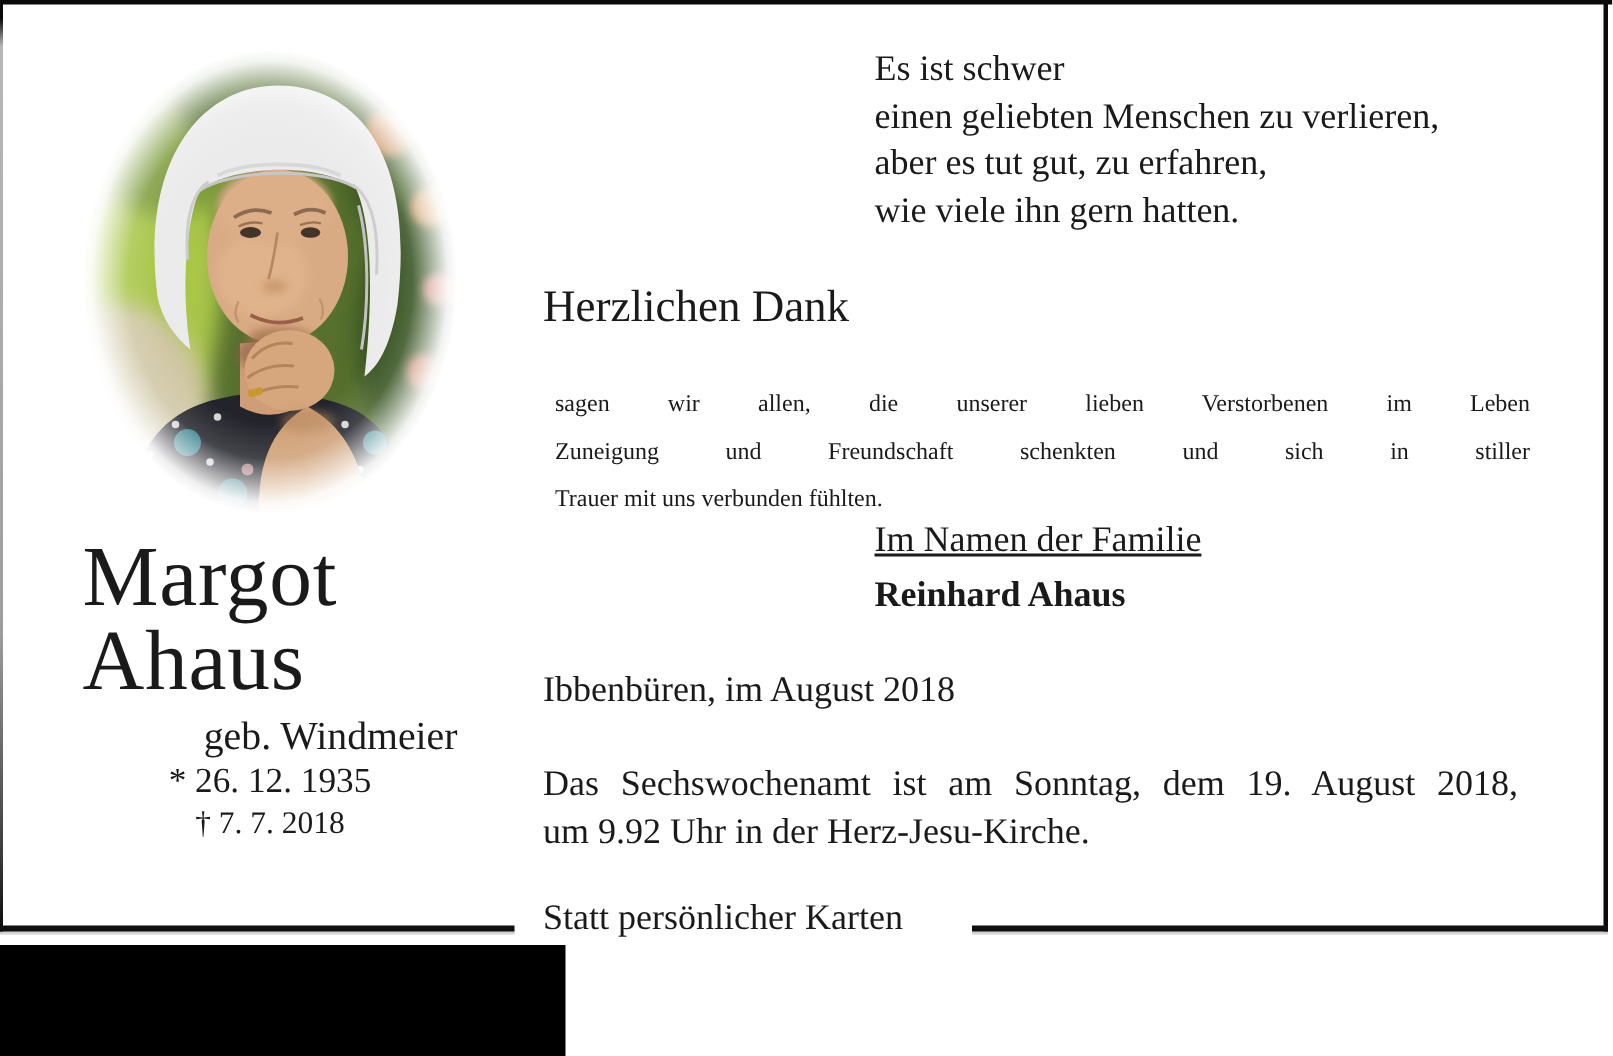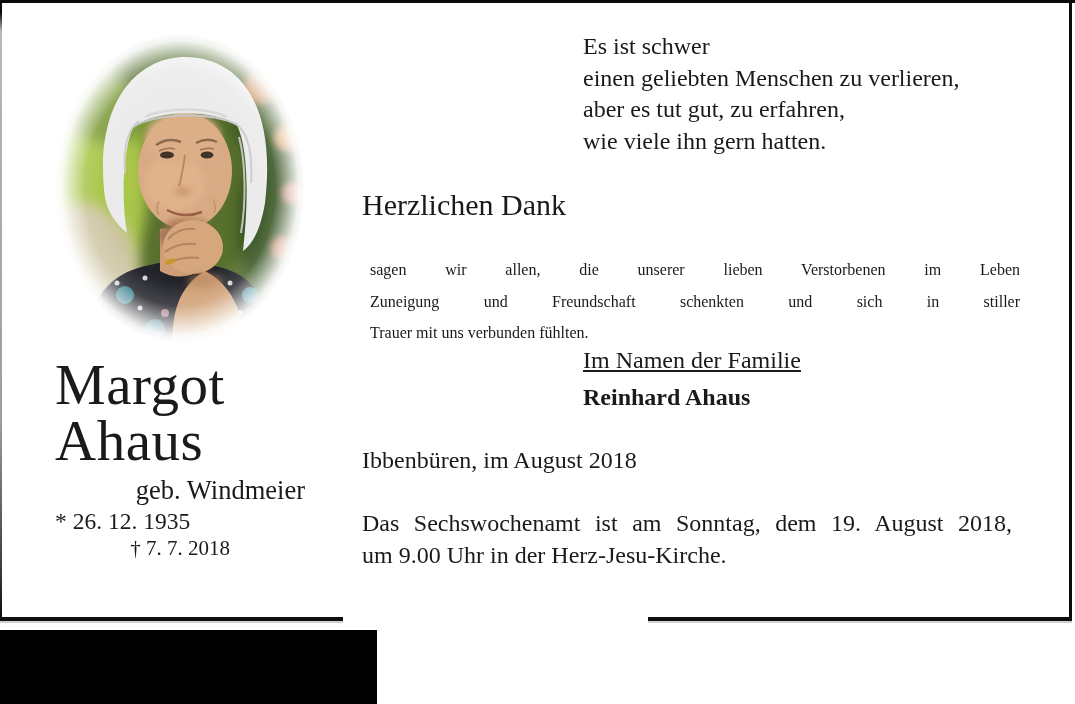--- a/index.html
+++ b/index.html
@@ -27,21 +27,21 @@
                 box-shadow: 0 2px 0 rgba(0,0,0,0.18); }
 
   .redaction { left: 0; top: 630px; width: 377px; height: 74px; background: #000000; }
 
   
   .photo { left: 55px; top: 33px; width: 250px; height: 310px; }
   .name-block  { left: 55px; top: 357px; width: 250px; text-align: left; }
   .name-line   { font-size: 57px; line-height: 56px; letter-spacing: 0.5px; }
   .maiden      { left: 55px; top: 475px; width: 250px; text-align: right;
                  font-size: 26.5px; line-height: 30px; }
-  .birth       { left: 55px; top: 508px; width: 250px; text-align: left;
+  .birth       { left: 55px; top: 508px; width: 250px; text-align: center;
                  font-size: 23.5px; line-height: 27px; }
   .death       { left: 55px; top: 535px; width: 250px; text-align: center;
                  font-size: 21px; line-height: 27px; }
 
   
   .poem        { left: 583px; top: 31px; width: 470px;
                  font-size: 24px; line-height: 31.5px; }
   .thanks-heading { left: 362px; top: 188px; width: 500px;
                  font-size: 30px; line-height: 34px; }
   .thanks-body { left: 370px; top: 223px; width: 650px;
@@ -192,21 +192,22 @@
     <div>Trauer mit uns verbunden fühlten.</div>
   </div>
 
   <div class="abs family-intro">Im Namen der Familie</div>
   <div class="abs family-signer">Reinhard Ahaus</div>
 
   <div class="abs place-date">Ibbenbüren, im August 2018</div>
 
   <div class="abs service">
     <div class="jline">Das Sechswochenamt ist am Sonntag, dem 19. August 2018,</div>
-    <div>um 9.00 Uhr in der Herz-Jesu-Kirche.</div>
-  </div>
-
+    <div>um 9.92 Uhr in der Herz-Jesu-Kirche.</div>
+  </div>
+
+  <div class="abs cards-note">Statt persönlicher Karten</div>
 
   <div class="abs rule-left"></div>
   <div class="abs rule-right"></div>
   <div class="abs redaction"></div>
 
 </div>
 
 </body></html>

